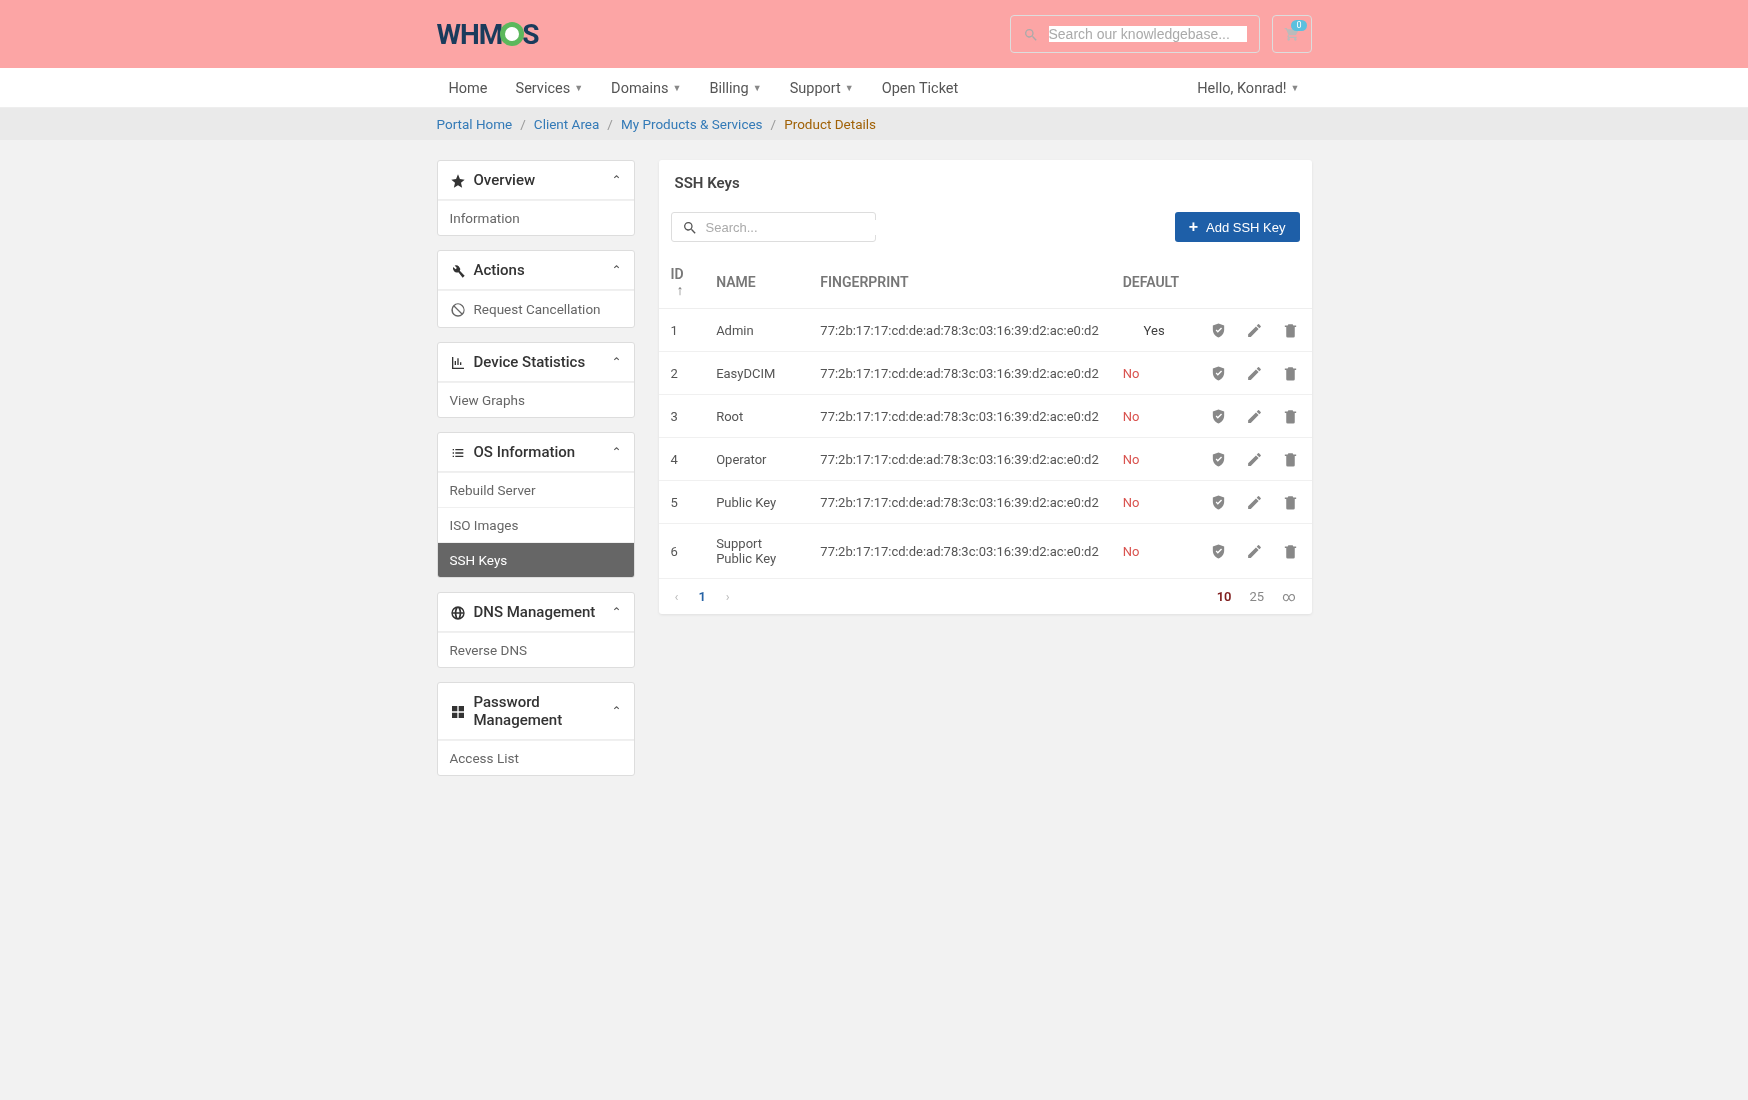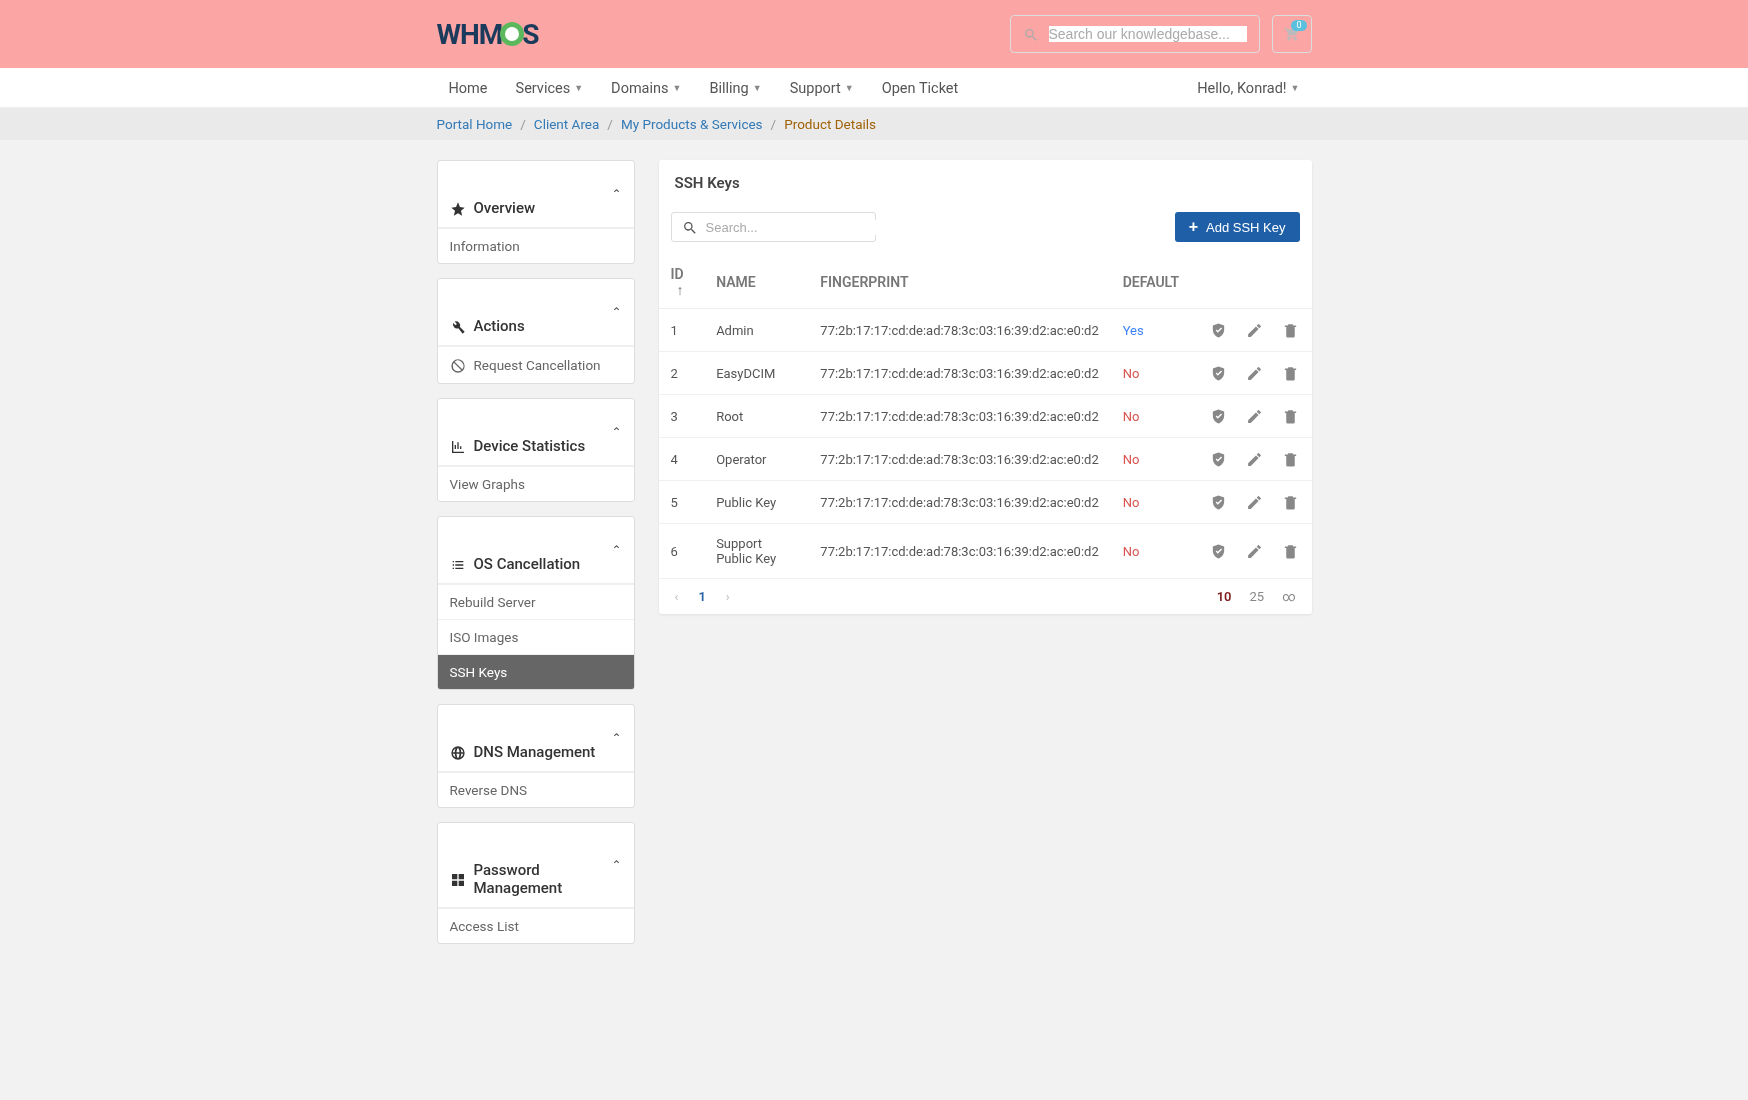--- a/index.html
+++ b/index.html
@@ -153,21 +153,21 @@
     padding: 10px 12px;
     font-weight: 500;
     font-size: 15px;
     color: #333;
     display: flex;
     align-items: center;
     justify-content: space-between;
     border-bottom: 1px solid #eee;
     cursor: pointer;
   }
-  .panel-header .left { display: flex; align-items: center; gap: 8px; margin-top: 28px; }
+  .panel-header .left { display: flex; align-items: center; gap: 8px; }
   .panel-header .chev { font-size: 12px; color: #555; }
   .panel-item {
     padding: 9px 12px;
     font-size: 13.5px;
     color: #666;
     border-top: 1px solid #f0f0f0;
     cursor: pointer;
     display: flex;
     align-items: center;
     gap: 8px;
@@ -240,21 +240,21 @@
     padding: 10px 12px;
     border-bottom: 1px solid #eee;
     text-transform: uppercase;
   }
   tbody td {
     padding: 12px 12px;
     font-size: 13px;
     color: #555;
     border-bottom: 1px solid #f0f0f0;
   }
-  .yes { color: #3b82f6; }
+  .yes { color: #404040; text-align: center; }
   .no { color: #d9534f; }
   .row-actions {
     display: flex;
     gap: 18px;
     justify-content: flex-end;
     color: #888;
   }
   .row-actions .act {
     cursor: pointer;
     width: 18px;
@@ -414,21 +414,21 @@
       </div>
       <div class="panel-item">View Graphs</div>
     </div>
 
     <div class="panel">
       <div class="panel-header">
         <span class="left">
             <span><svg class="svg-ico" viewBox="0 0 24 24">
                 <path d="M4 6h2v2H4zm4 0h12v2H8zM4 11h2v2H4zm4 0h12v2H8zM4 16h2v2H4zm4 0h12v2H8z"></path>
               </svg></span>
-            <span>OS Cancellation</span>
+            <span>OS Information</span>
           </span>
         <span class="chev">⌃</span>
       </div>
       <div class="panel-item">Rebuild Server</div>
       <div class="panel-item">ISO Images</div>
       <div class="panel-item active">SSH Keys</div>
     </div>
 
     <div class="panel">
       <div class="panel-header">

